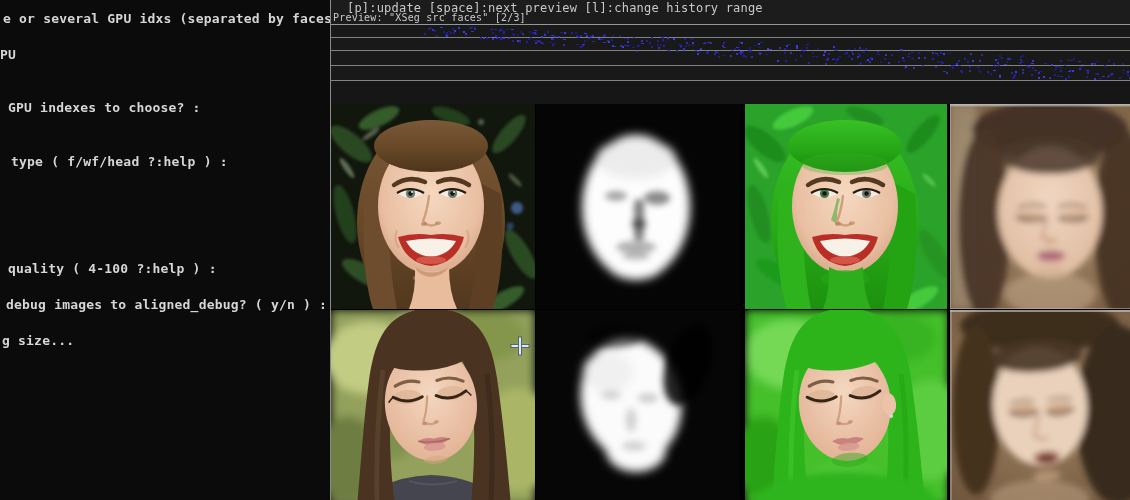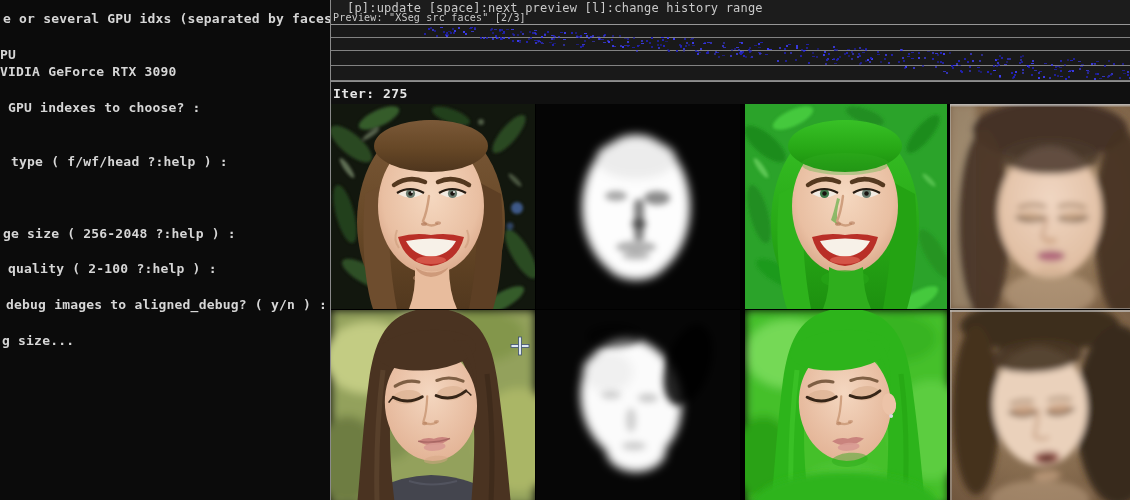--- a/index.html
+++ b/index.html
@@ -33,25 +33,23 @@
   .cell svg{display:block;}
 </style>
 </head>
 <body>
 
 <div class="stage">
 
   <div class="console-window">
     <span class="cline cl0">e or several GPU idxs (separated by faces</span>
     <span class="cline cl1">PU</span>
-    <span class="cline cl2">VIDIA GeForce RTX 3090</span>
     <span class="cline cl4">type ( f/wf/head ?:help ) :</span>
     <span class="cline cl3">GPU indexes to choose? :</span>
-    <span class="cline cl6">ge size ( 256-2048 ?:help ) :</span>
-    <span class="cline cl7">quality ( 2-100 ?:help ) :</span>
+    <span class="cline cl7">quality ( 4-100 ?:help ) :</span>
     <span class="cline cl8">debug images to aligned_debug? ( y/n ) :</span>
     <span class="cline cl9">g size...</span>
   </div>
 
   <div class="preview-window">
 
     <div class="pv-header">
       <div class="pv-hotkeys">[p]:update [space]:next preview [l]:change history range</div>
       <div class="pv-title">Preview: "XSeg src faces" [2/3]</div>
     </div>
@@ -488,23 +486,20 @@
           <div class="dot" style="left: 428.3px; top: 27.5px; background: rgb(61, 61, 242); opacity: 0.52;"></div>
           <div class="dot" style="left: 172.3px; top: 6.3px; background: rgb(33, 33, 180); opacity: 0.97;"></div>
           <div class="dot" style="left: 390.9px; top: 29.5px; background: rgb(33, 33, 180); opacity: 0.63; width: 3px; height: 1px;"></div>
           <div class="dot" style="left: 188.4px; top: 16px; background: rgb(33, 33, 180); opacity: 0.6;"></div>
           <div class="dot" style="left: 701px; top: 41.8px; background: rgb(33, 33, 180); opacity: 0.86;"></div>
           <div class="dot" style="left: 371.5px; top: 18px; background: rgb(61, 61, 242); opacity: 0.72; width: 3px; height: 1px;"></div>
           <div class="dot" style="left: 330.3px; top: 12.4px; background: rgb(61, 61, 242); opacity: 0.98; width: 3px; height: 1px;"></div>
         </div>
     </div>
 
-    <div class="iter-bar">
-      <span>Iter: 275</span>
-    </div>
 
     <div class="grid">
 
       <div class="cell r1 c1">
         <svg width="204" height="205" viewBox="0 0 204 205">
           <defs>
             <radialGradient id="skA" cx="50%" cy="42%" r="65%">
               <stop offset="0%" stop-color="#f5d8c0"></stop>
                 <stop offset="70%" stop-color="#e9bfa2"></stop>
                 <stop offset="100%" stop-color="#d5a183"></stop>

